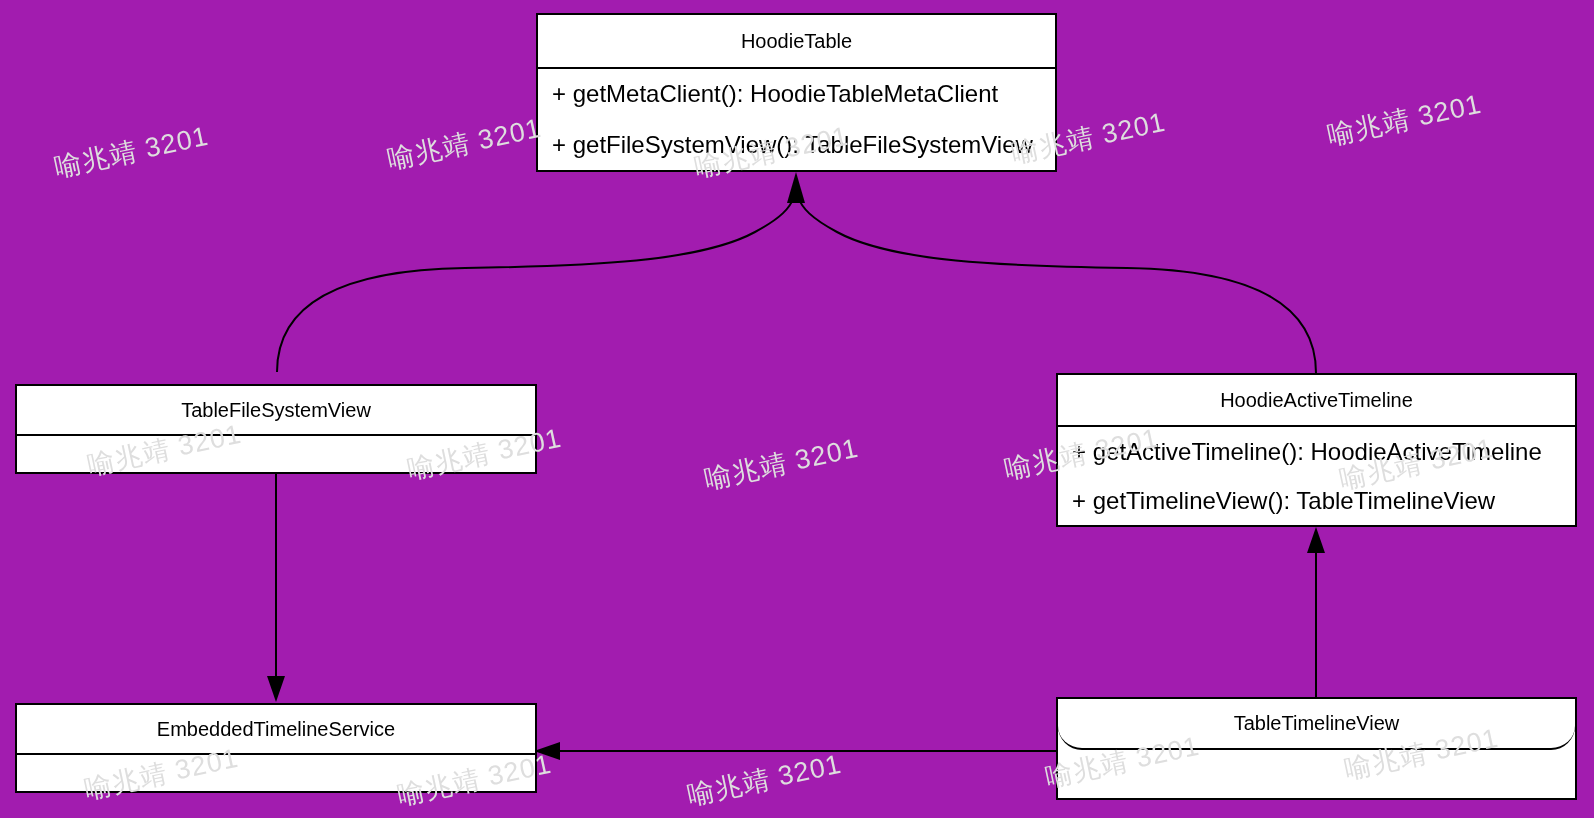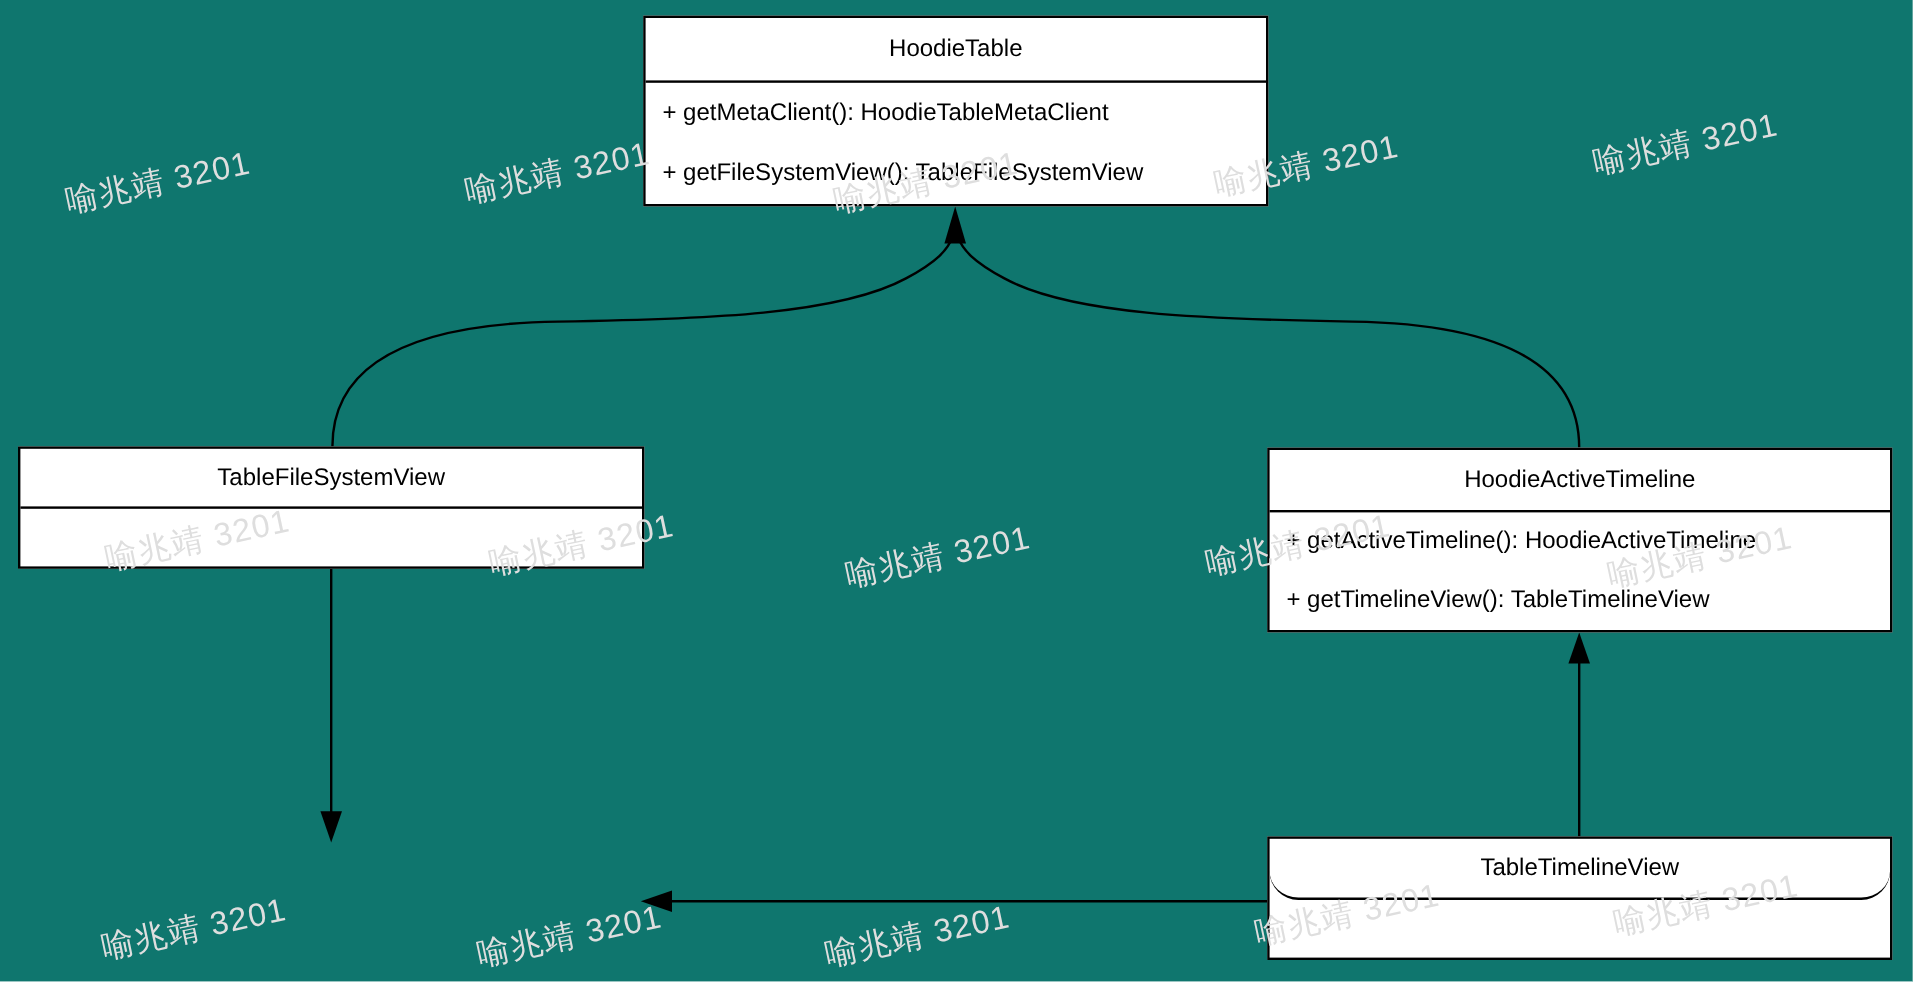--- a/index.html
+++ b/index.html
@@ -3,21 +3,21 @@
 <meta charset="utf-8">
 <style>
   * { margin: 0; padding: 0; box-sizing: border-box; }
   html, body { background: #ffffff; }
   body { font-family: "Liberation Sans", "DejaVu Sans", sans-serif; }
 
   .canvas {
     position: relative;
     width: 1594px;
     height: 818px;
-    background: #0f766e;
+    background: #a21caf;
     overflow: hidden;
   }
 
   .edges {
     position: absolute;
     left: 0; top: 0;
     width: 1594px; height: 818px;
     pointer-events: none;
   }
 
@@ -38,21 +38,21 @@
     flex: 0 0 auto;
   }
   .class-body {
     flex: 1 1 auto;
     display: flex;
     flex-direction: column;
     justify-content: space-around;
     padding-left: 14px;
   }
   .class-method {
-    font-size: 20px;
+    font-size: 24px;
     color: #000000;
     white-space: nowrap;
   }
 
   .wm {
     position: absolute;
     font-size: 27px;
     letter-spacing: 1px;
     color: #dedede;
     white-space: nowrap;
@@ -85,33 +85,37 @@
   </svg>
 
   <div class="class-box" style="left:536px; top:13px; width:521px; height:159px;">
     <div class="class-title" style="height:54px;">HoodieTable</div>
     <div class="class-body">
       <div class="class-method">+ getMetaClient(): HoodieTableMetaClient</div>
       <div class="class-method">+ getFileSystemView(): TableFileSystemView</div>
     </div>
   </div>
 
-  <div class="class-box" style="left:15px; top:372px; width:522px; height:102px;">
+  <div class="class-box" style="left:15px; top:384px; width:522px; height:90px;">
     <div class="class-title" style="height:50px;">TableFileSystemView</div>
     <div class="class-body"></div>
   </div>
 
   <div class="class-box" style="left:1056px; top:373px; width:521px; height:154px;">
     <div class="class-title" style="height:52px;">HoodieActiveTimeline</div>
     <div class="class-body">
       <div class="class-method">+ getActiveTimeline(): HoodieActiveTimeline</div>
       <div class="class-method">+ getTimelineView(): TableTimelineView</div>
     </div>
   </div>
 
+  <div class="class-box" style="left:15px; top:703px; width:522px; height:90px;">
+    <div class="class-title" style="height:50px;">EmbeddedTimelineService</div>
+    <div class="class-body"></div>
+  </div>
 
   <div class="class-box" style="left:1056px; top:697px; width:521px; height:103px;">
     <div class="class-title" style="height:51px;border-radius:24px;">TableTimelineView</div>
     <div class="class-body"></div>
   </div>
 
   <div class="wm" style="left: 55px; top: 150px; color: rgb(222, 222, 222);">喻兆靖 3201</div>
   <div class="wm" style="left: 388px; top: 142px; color: rgb(222, 222, 222);">喻兆靖 3201</div>
   <div class="wm" style="left: 695px; top: 150px; color: rgb(222, 222, 222);">喻兆靖 3201</div>
   <div class="wm" style="left: 1012px; top: 136px; color: rgb(222, 222, 222);">喻兆靖 3201</div>

